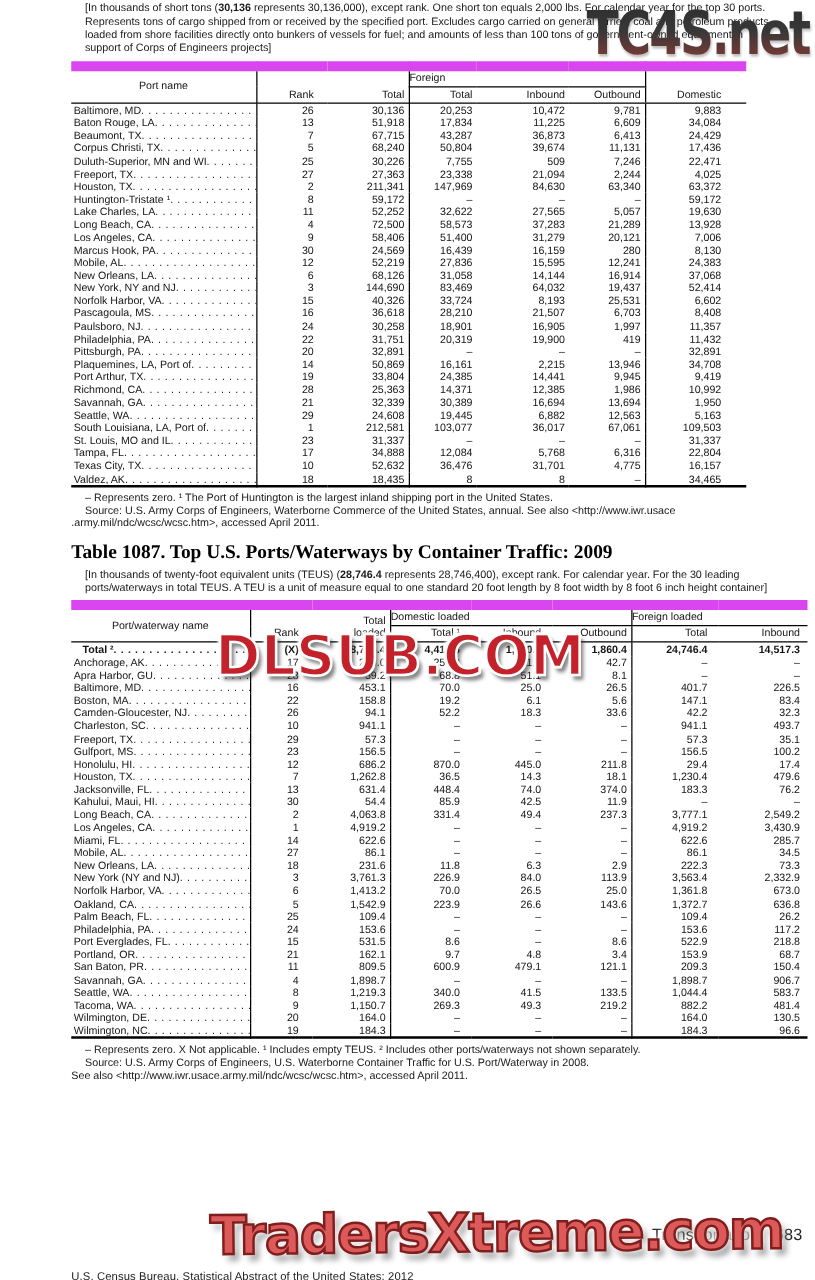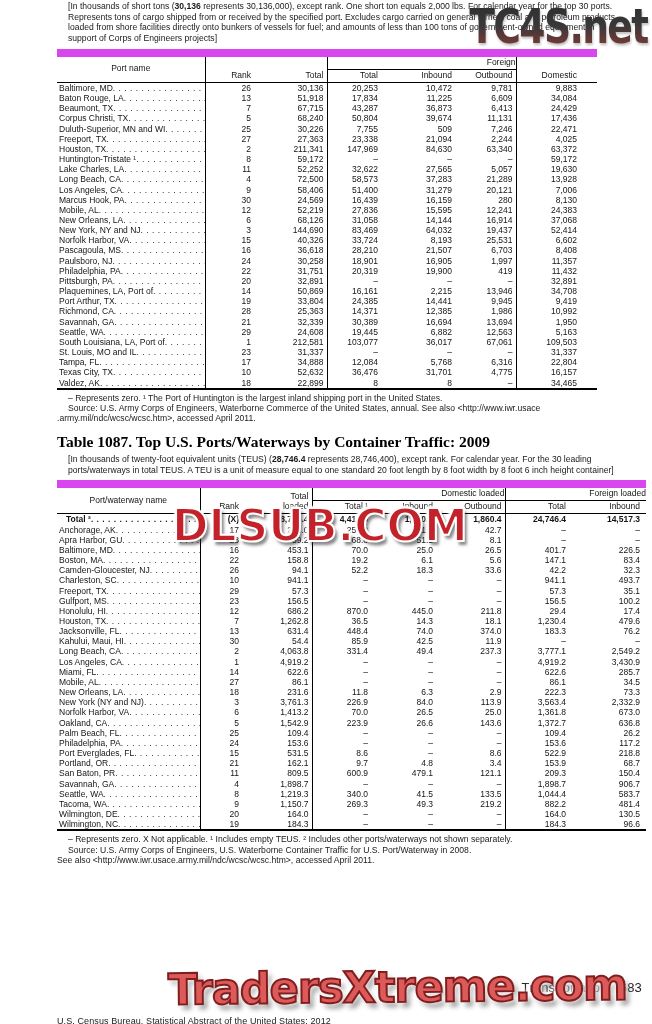--- a/index.html
+++ b/index.html
@@ -61,21 +61,21 @@
   .t87{width:589px;}
   table{border-top:8px solid #d946ef;border-bottom:2px solid #000;}
   th,td{
     padding:0;margin:0;
     font-size:8.5px;line-height:10.15px;
     font-weight:normal;vertical-align:bottom;
     white-space:nowrap;overflow:hidden;
   }
   thead th{padding-bottom:2px;border-bottom:1px solid #000;}
   th.grp{
-    text-align:right;vertical-align:bottom;
+    text-align:left;vertical-align:bottom;
     border-bottom:1px solid #000;padding-bottom:1px;line-height:11px;
   }
   th.name-h{text-align:center;vertical-align:middle;border-right:1px solid #000;}
   th.two-line{white-space:pre-line;}
   .num{text-align:right;}
   
   .br{border-right:1px solid #000;}
   td.name-cell{border-right:1px solid #000;}
   
   .t86 .c-rank{padding-right:11px;}
@@ -556,21 +556,21 @@
           <td class="num c-dom">16,157</td>
         </tr>
         <tr>
           <td class="name-cell">
             <div class="name-wrap">
               <span class="nm">Valdez, AK</span>
               <span class="ldr"> . . . . . . . . . . . . . . . . . . . . . . . . . . . . . . . . . . . . . . . . . . . . . . . . . . . . . . . . . . . .</span>
             </div>
           </td>
           <td class="num c-rank">18</td>
-          <td class="num c-total br">22,899</td>
+          <td class="num c-total br">18,435</td>
           <td class="num c-ft">8</td>
           <td class="num c-fi">8</td>
           <td class="num c-fo br">–</td>
           <td class="num c-dom">34,465</td>
         </tr>
       </tbody>
   </table>
 
   <div class="fnotes fnotes-86">
       <div class="ind"><span>– Represents zero. ¹ The Port of Huntington is the largest inland shipping port in the United States.</span></div>

